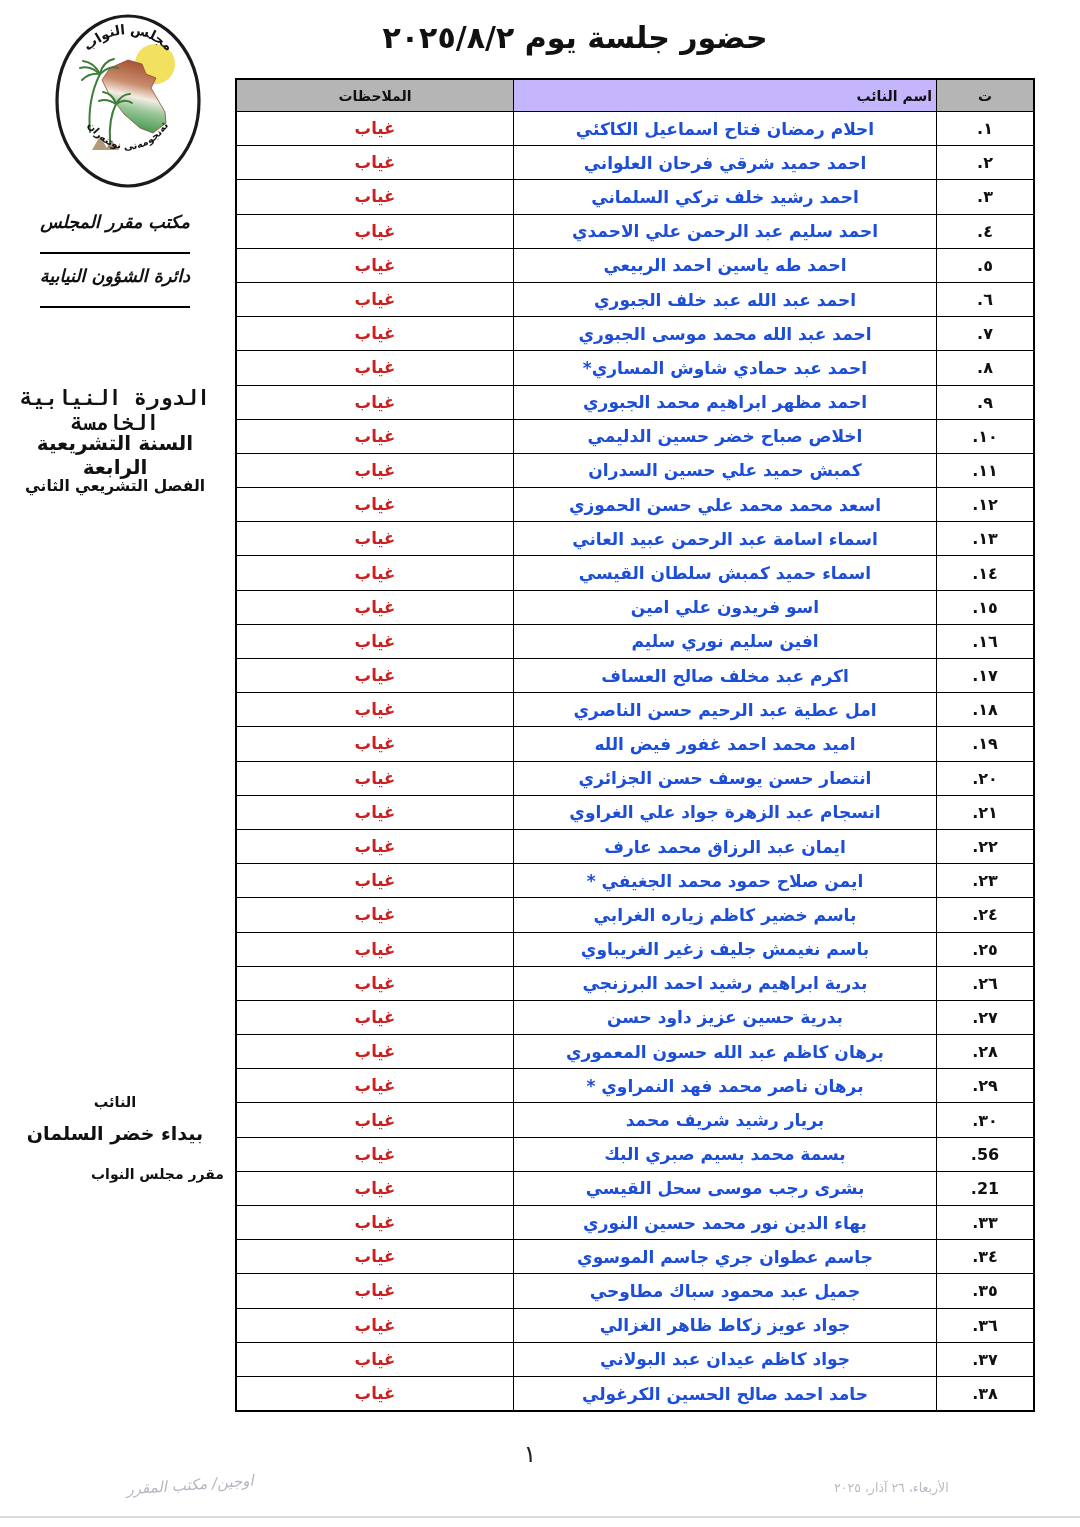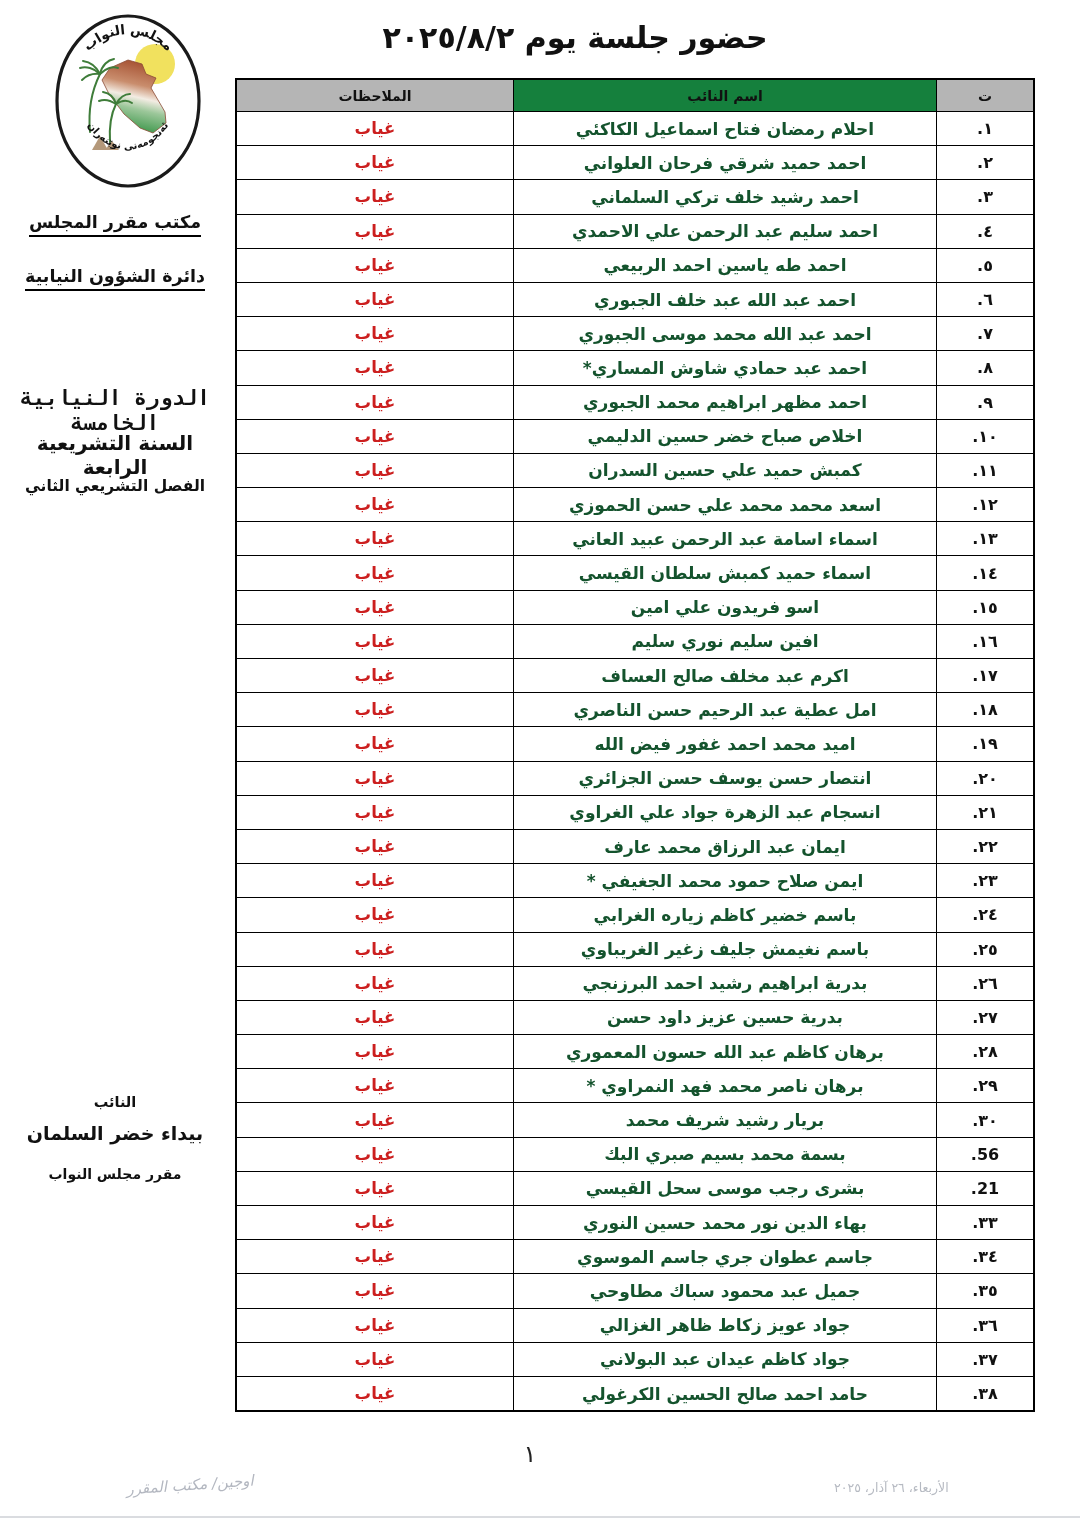--- a/index.html
+++ b/index.html
@@ -8,46 +8,46 @@
     font-family:"DejaVu Sans",sans-serif;overflow:hidden;
   }
   
   .logo-wrap{position:absolute;left:52px;top:10px;width:152px;height:182px;}
   .doc-title{
     position:absolute;left:235px;top:20px;width:680px;text-align:center;
     font-size:30px;font-weight:bold;color:#111;direction:rtl;letter-spacing:0;
   }
   
   .side{position:absolute;left:6px;width:218px;text-align:center;direction:rtl;color:#111;}
-  .side.u span{display:inline-block;border-bottom:2.2px solid #000;padding-bottom:3px;}
+  .side.u span{display:inline-block;border-bottom:2.2px solid #000;padding-bottom:20px;font-style:italic;}
   .side-office{top:212px;font-size:17.5px;font-weight:bold;}
   .side-dept{top:266px;font-size:17.5px;font-weight:bold;}
   .side-term{top:386px;font-size:21px;font-weight:bold;font-family:Liberation Mono, monospace;}
   .side-year{top:431px;font-size:20px;font-weight:bold;}
   .side-chap{top:477px;font-size:15.5px;font-weight:bold;}
   .sig-title{top:1094px;font-size:14.5px;font-weight:bold;}
   .sig-name{top:1122px;font-size:19px;font-weight:bold;}
-  .sig-role{top:1166px;font-size:14px;font-weight:bold;}
+  .sig-role{top:1166px;font-size:14px;font-weight:bold;text-align:right;}
   
   table.att{
     position:absolute;left:235px;top:78px;width:778px;
     border-collapse:collapse;table-layout:fixed;direction:rtl;
     border:2.5px solid #000;
   }
   table.att th,table.att td{
     border:1.6px solid #000;text-align:center;vertical-align:middle;
     padding:0 4px;overflow:hidden;white-space:nowrap;
   }
   table.att th{height:31px;font-size:14px;font-weight:bold;color:#111;}
   table.att td{height:33.2px;}
   .c-no{width:88px;}
   .c-name{width:414px;}
   .c-notes{width:268px;}
   td.c-no{font-size:16px;font-weight:bold;color:#111;}
-  td.c-name{font-size:17px;font-weight:bold;color:#14532d;}
+  td.c-name{font-size:17px;font-weight:bold;color:#1d4ed8;}
   td.c-notes{font-size:16.5px;font-weight:bold;}
   
   .page-num{position:absolute;left:498px;top:1440px;width:64px;text-align:center;
     font-size:24px;color:#222;}
   .foot-left{position:absolute;left:100px;top:1476px;width:180px;text-align:center;
     font-size:15px;font-style:italic;color:#b3b7c0;transform:rotate(-4deg);direction:rtl;}
   .foot-right{position:absolute;right:26px;top:1480px;width:220px;text-align:left;
     font-size:12.5px;color:#b6bac2;direction:rtl;}
   .bottom-line{position:absolute;left:0;top:1516px;width:1080px;height:2px;background:#dadce0;}
 </style>
@@ -106,21 +106,21 @@
 <div class="side side-chap">الفصل التشريعي الثاني</div>
 
 <div class="side sig-title">النائب</div>
 <div class="side sig-name">بيداء خضر السلمان</div>
 <div class="side sig-role">مقرر مجلس النواب</div>
 
 <table class="att" dir="rtl">
   <thead>
     <tr>
       <th class="c-no" style="background: rgb(181, 181, 181);">ت</th>
-      <th class="c-name" style="background: #15803d;">اسم النائب</th>
+      <th class="c-name" style="background: #c4b5fd; text-align: right;">اسم النائب</th>
       <th class="c-notes" style="background: rgb(181, 181, 181);">الملاحظات</th>
     </tr>
   </thead>
   <tbody id="rows">
       <tr>
         <td class="c-no">١.</td>
         <td class="c-name">احلام رمضان فتاح اسماعيل الكاكئي</td>
         <td class="c-notes" style="color: rgb(204, 31, 31);">غياب</td>
       </tr>
       <tr>

